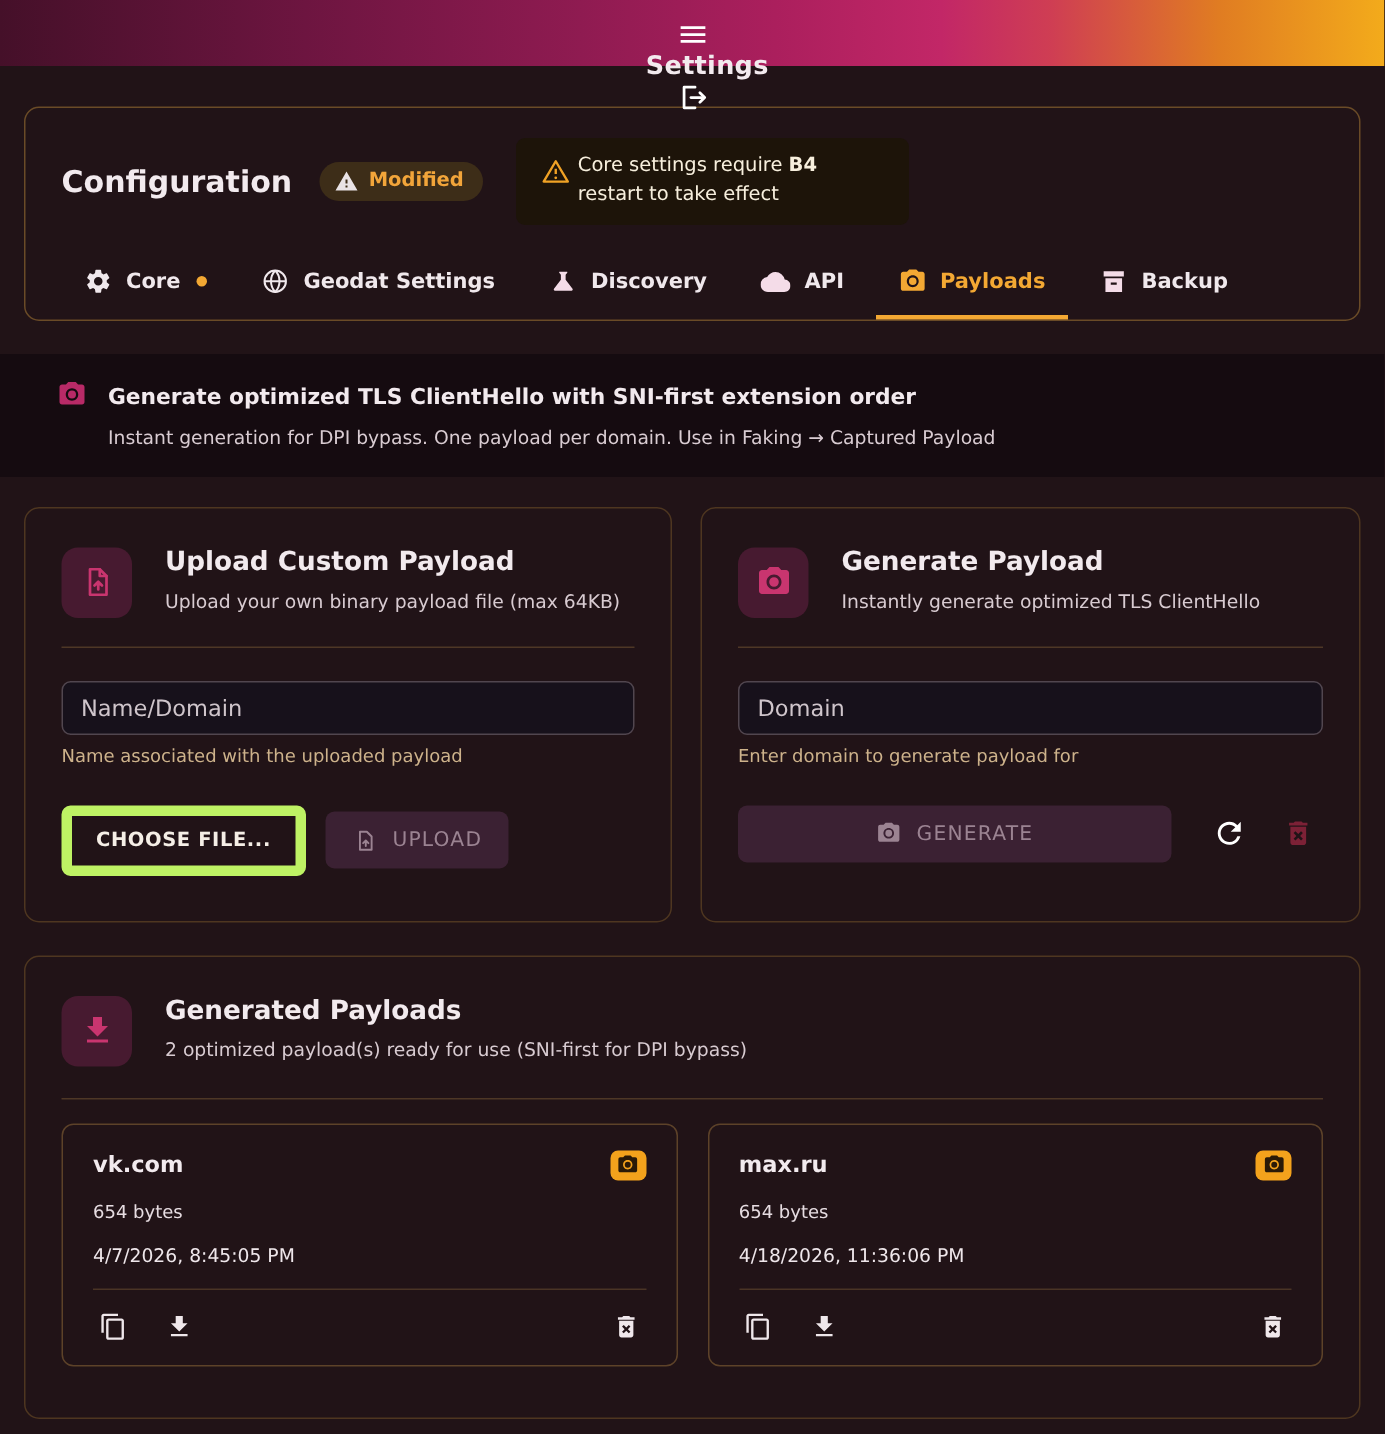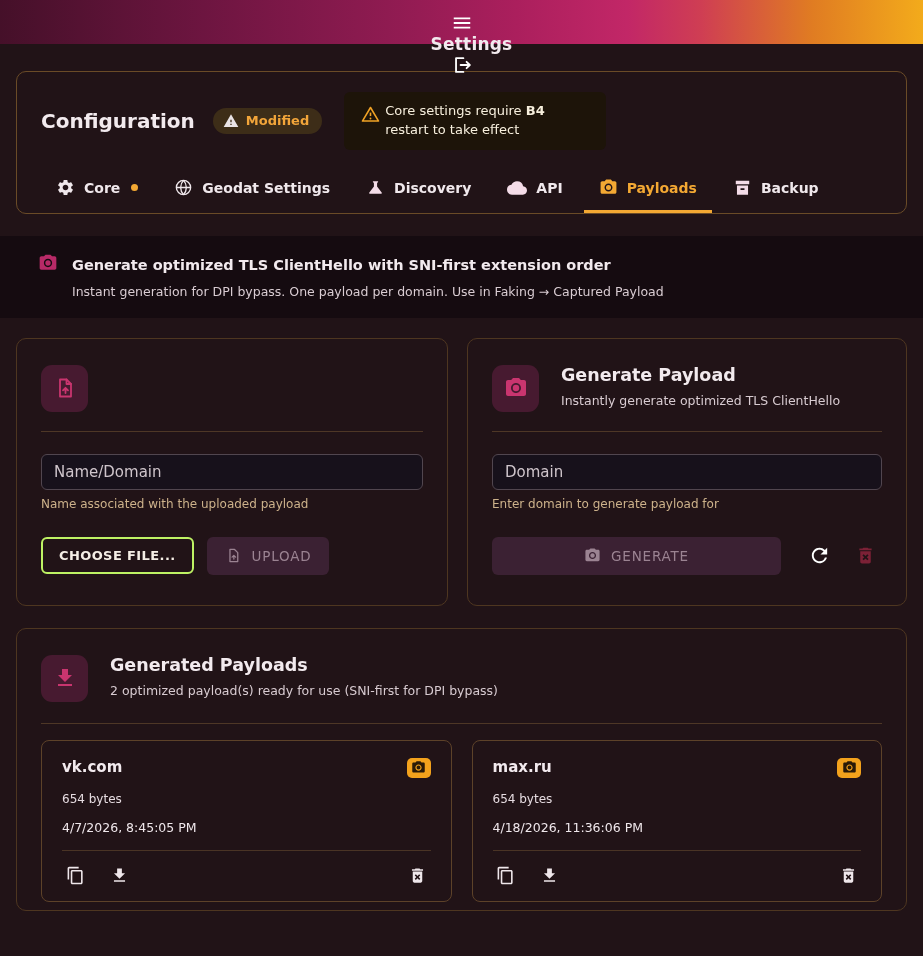--- a/index.html
+++ b/index.html
@@ -88,37 +88,37 @@
   .card hr { border:none; border-top:1px solid rgba(199,150,80,.28); margin:19px 0 0; }
   .field { margin-top:22px; }
   .field input {
     width:100%; height:36px; background:#17111b; border:1px solid #51464f; border-radius:6px;
     color:#efe7eb; font-size:15px; padding:0 12px; font-family:inherit; outline:none;
   }
   .field input::placeholder { color:#cfc5cb; opacity:1; }
   .helper { font-size:12px; color:#cdb28b; margin-top:7px; }
   .btn-row { display:flex; align-items:center; gap:13px; margin-top:26px; }
   .choose-btn {
-    background:none; border:2px solid #bef264; border-radius:6px; color:#f5eee6;
+    background:none; border:7px solid #bef264; border-radius:6px; color:#f5eee6;
     font-weight:bold; font-size:13px; letter-spacing:.4px; padding:9px 16px; cursor:pointer;
     font-family:inherit;
   }
   .upload-btn, .generate-btn {
     background:#3b2133; border:none; border-radius:6px; color:#9b8392;
     font-size:13.5px; letter-spacing:.8px; padding:0 18px; height:38px;
     display:flex; align-items:center; justify-content:center; gap:10px; cursor:default;
     font-family:inherit;
     text-align:right;
   }
   .generate-btn { flex:1; max-width:289px; width:289px; }
   .icon-btn { background:none; border:none; cursor:pointer; display:flex; align-items:center; justify-content:center; width:34px; height:34px; }
   .gen-actions { display:flex; align-items:center; gap:12px; margin-left:8px; }
 
   
-  .generated-panel { margin:22px 16px 0; border:1px solid #4e3620; border-radius:10px; padding:26px 24px 8px; }
+  .generated-panel { margin:22px 16px 0; border:1px solid #4e3620; border-radius:10px; padding:26px 24px 34px; }
   .generated-panel hr { border:none; border-top:1px solid rgba(199,150,80,.28); margin:21px 0 0; }
   .payload-grid { display:grid; grid-template-columns:1fr 1fr; gap:20px; margin-top:16px; }
   .payload-card { border:1px solid #5d4229; border-radius:8px; padding:17px 20px 12px; }
   .payload-top { display:flex; align-items:flex-start; }
   .payload-domain { font-size:15px; font-weight:bold; }
   .cam-badge {
     margin-left:auto; background:#f3a21c; border-radius:5px; width:24px; height:20px;
     display:flex; align-items:center; justify-content:center;
   }
   .payload-size { font-size:12px; color:#e6dce1; margin-top:14px; }
@@ -224,20 +224,24 @@
 <div class="cards-row">
 
   <section class="card">
     <div class="card-head">
       <div class="icon-square">
         <svg width="24" height="24" viewBox="0 0 24 24" fill="none" stroke="#c9356f" stroke-width="1.8" stroke-linecap="round" stroke-linejoin="round">
           <path d="M7 3.5h6.5L18 8v12.5H7z"></path>
             <path d="M13.5 3.5V8H18"></path>
             <path d="M12.5 17v-5M10 14.3l2.5-2.5 2.5 2.5"></path>
         </svg>
+      </div>
+      <div>
+        <h2>Upload Custom Payload</h2>
+        <div class="sub">Upload your own binary payload file (max 64KB)</div>
       </div>
     </div>
     <hr>
     <div class="field">
       <input type="text" placeholder="Name/Domain" style="">
       <div class="helper">Name associated with the uploaded payload</div>
     </div>
     <div class="btn-row">
       <button class="choose-btn">CHOOSE FILE...</button>
       <button class="upload-btn">

